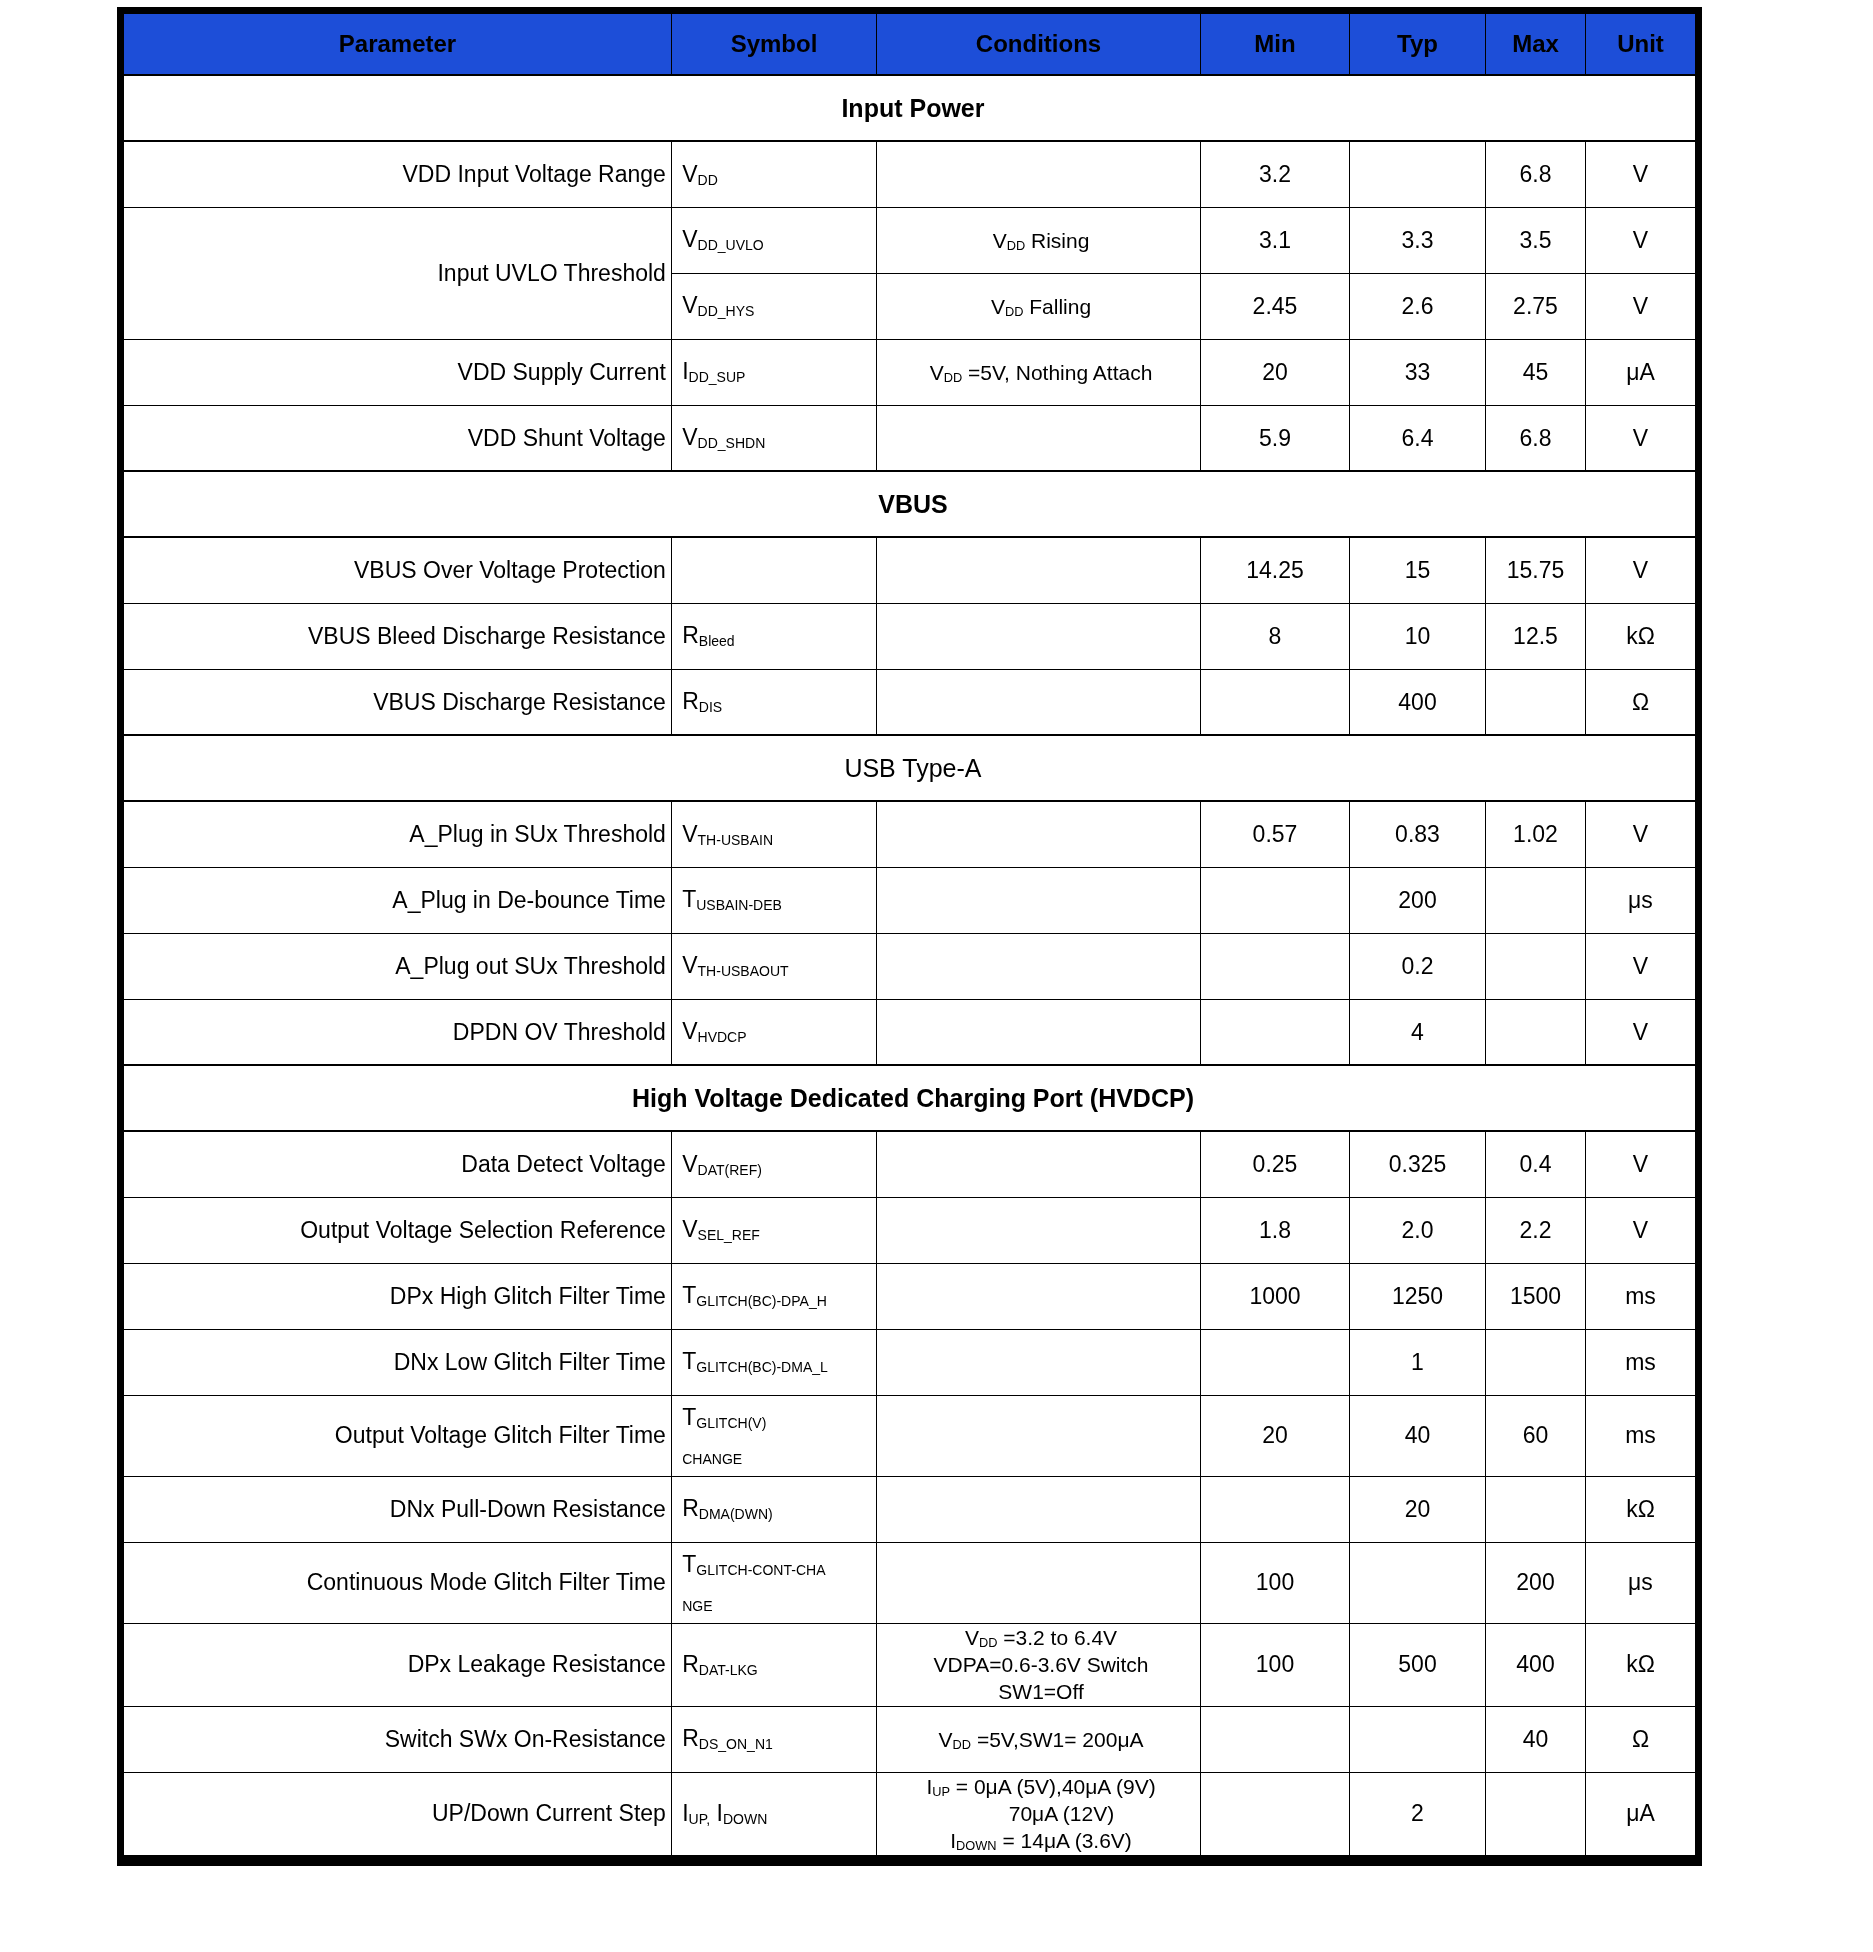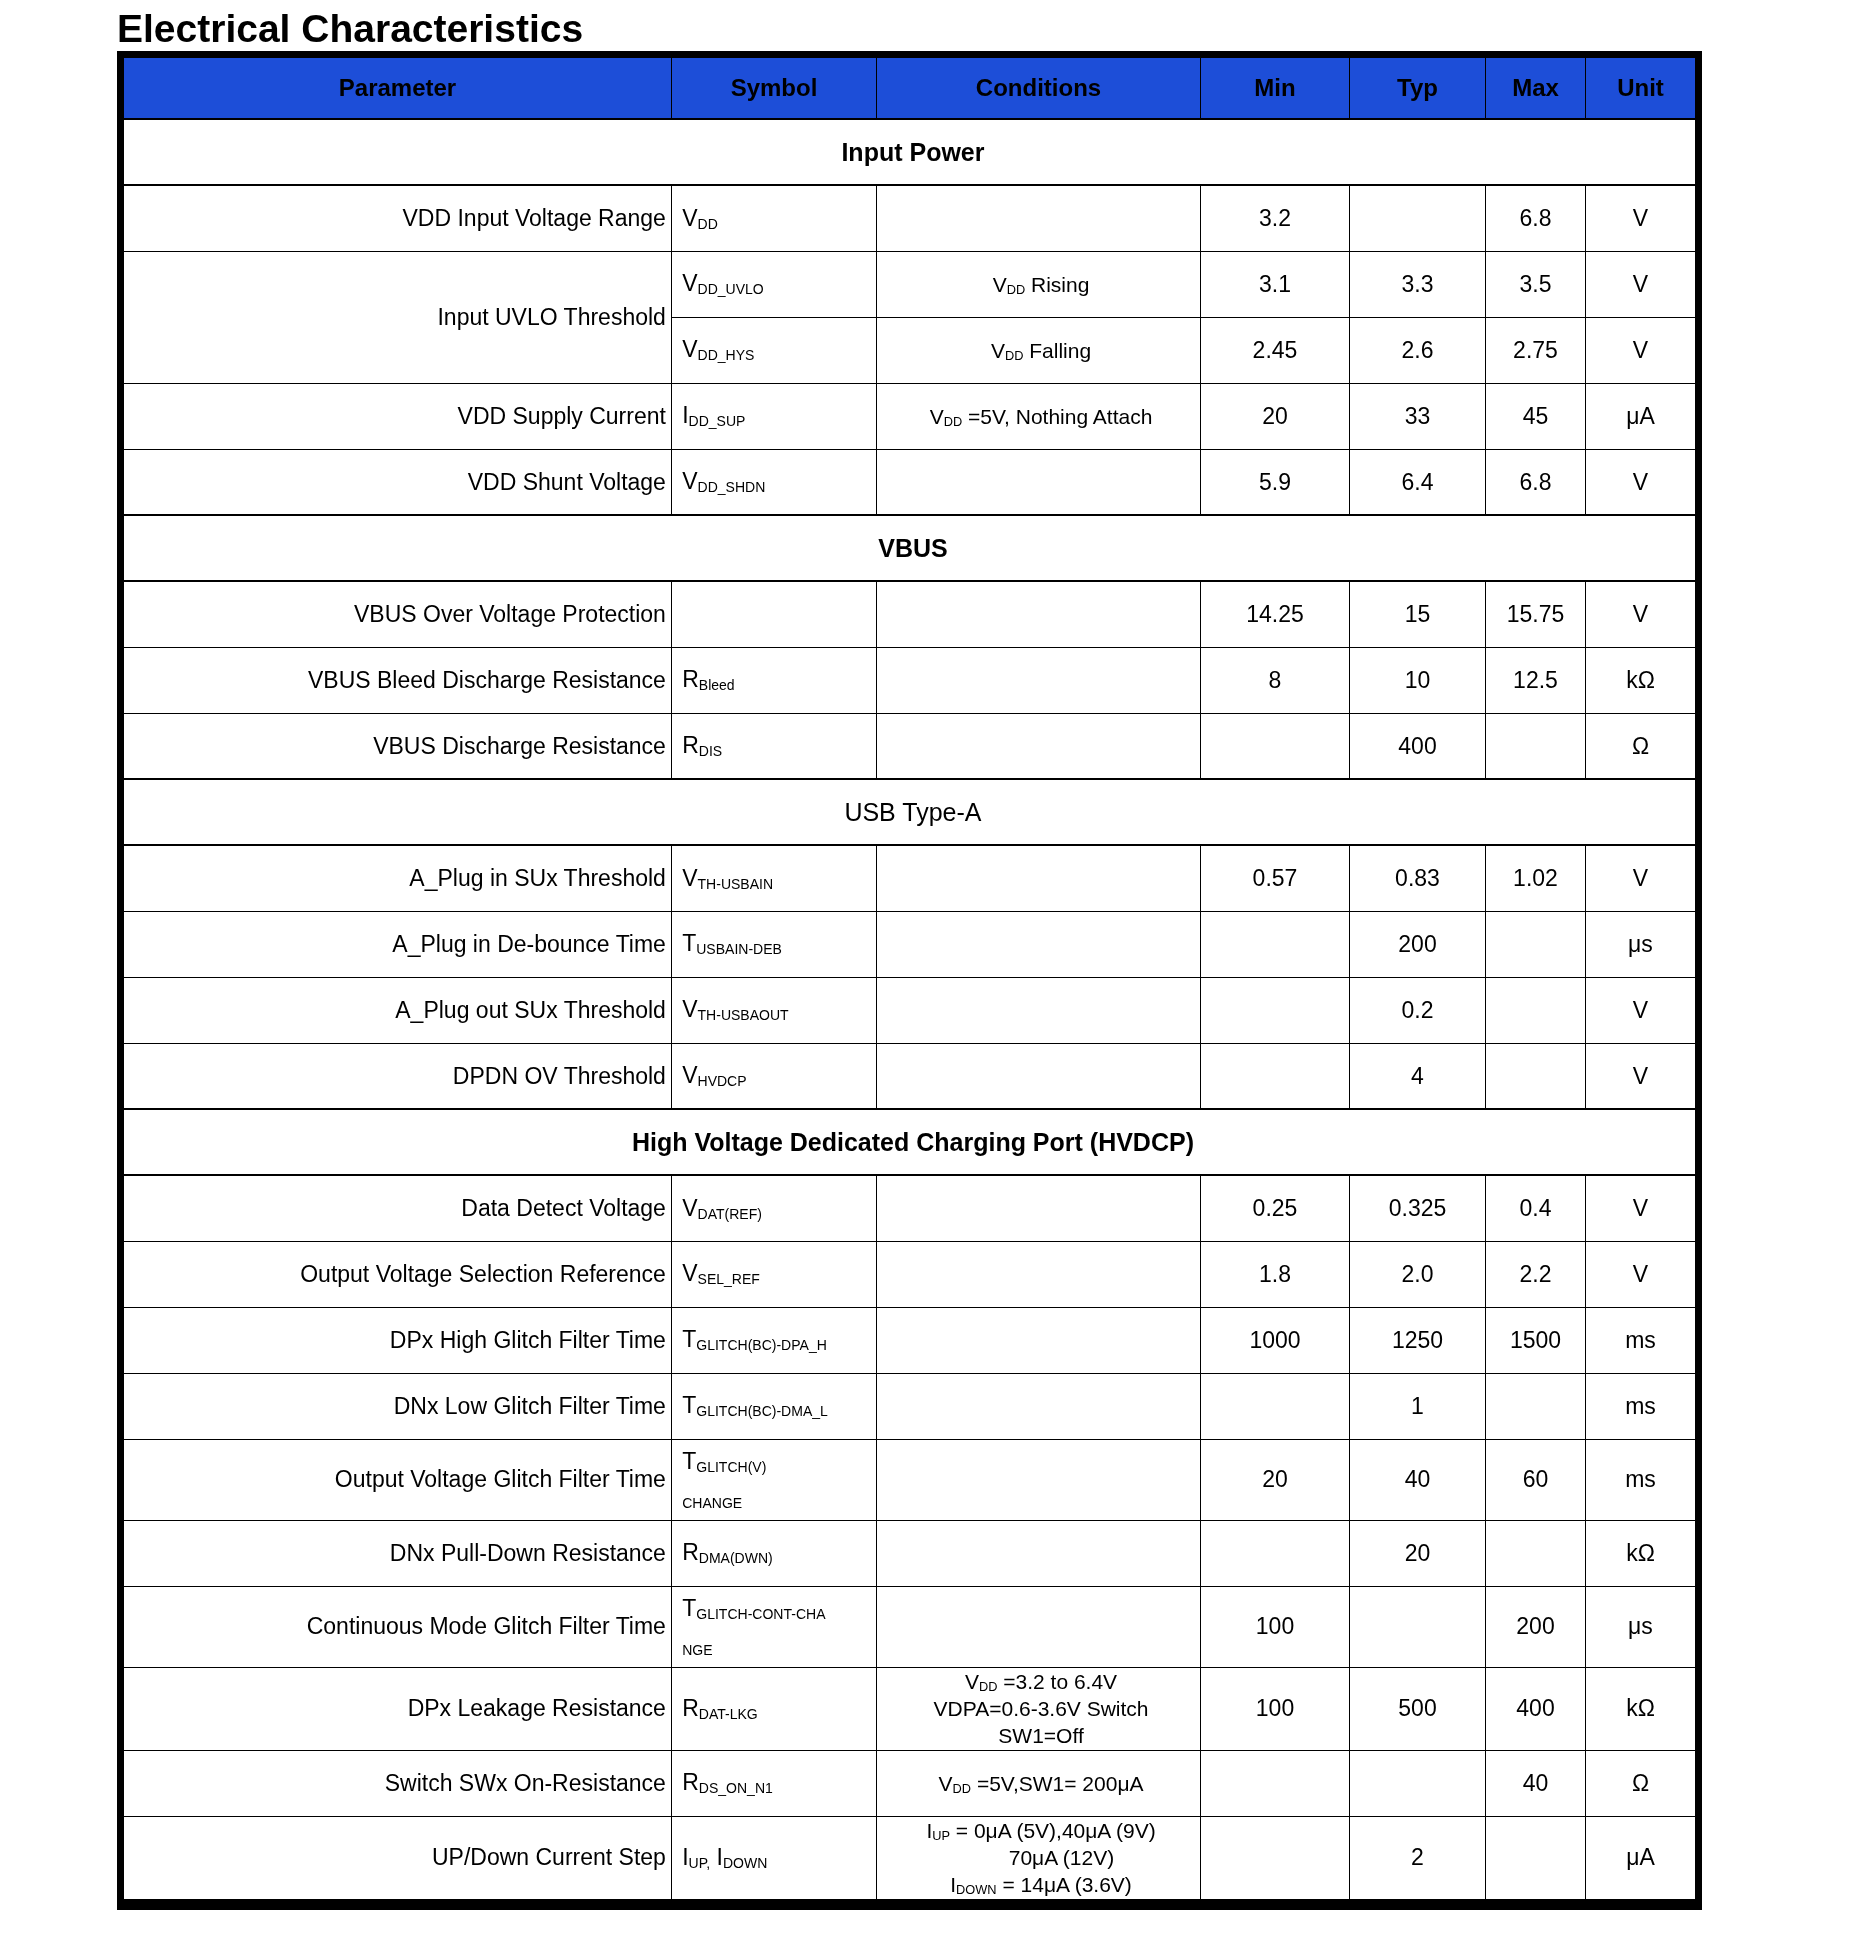--- a/index.html
+++ b/index.html
@@ -19,21 +19,20 @@
   td.cond{text-align:center;padding-left:10.2px;font-size:21px;line-height:1.3;}
   td.c{text-align:center;}
   td.section{text-align:center;padding-left:12px;font-size:25px;border-top-width:2.6px;border-bottom-width:2.6px;}
   td.section.bold{font-weight:700;}
   sub{font-size:61%;vertical-align:-18%;line-height:1;}
 </style>
 </head>
 <body>
 
 <div class="page">
-  <h1 class="title">Electrical Characteristics</h1>
   <table class="spec">
     <colgroup>
       <col style="width:551px">
         <col style="width:205px">
         <col style="width:324px">
       <col style="width:149px">
         <col style="width:136px">
         <col style="width:100px">
         <col style="width:113px">
     </colgroup>

